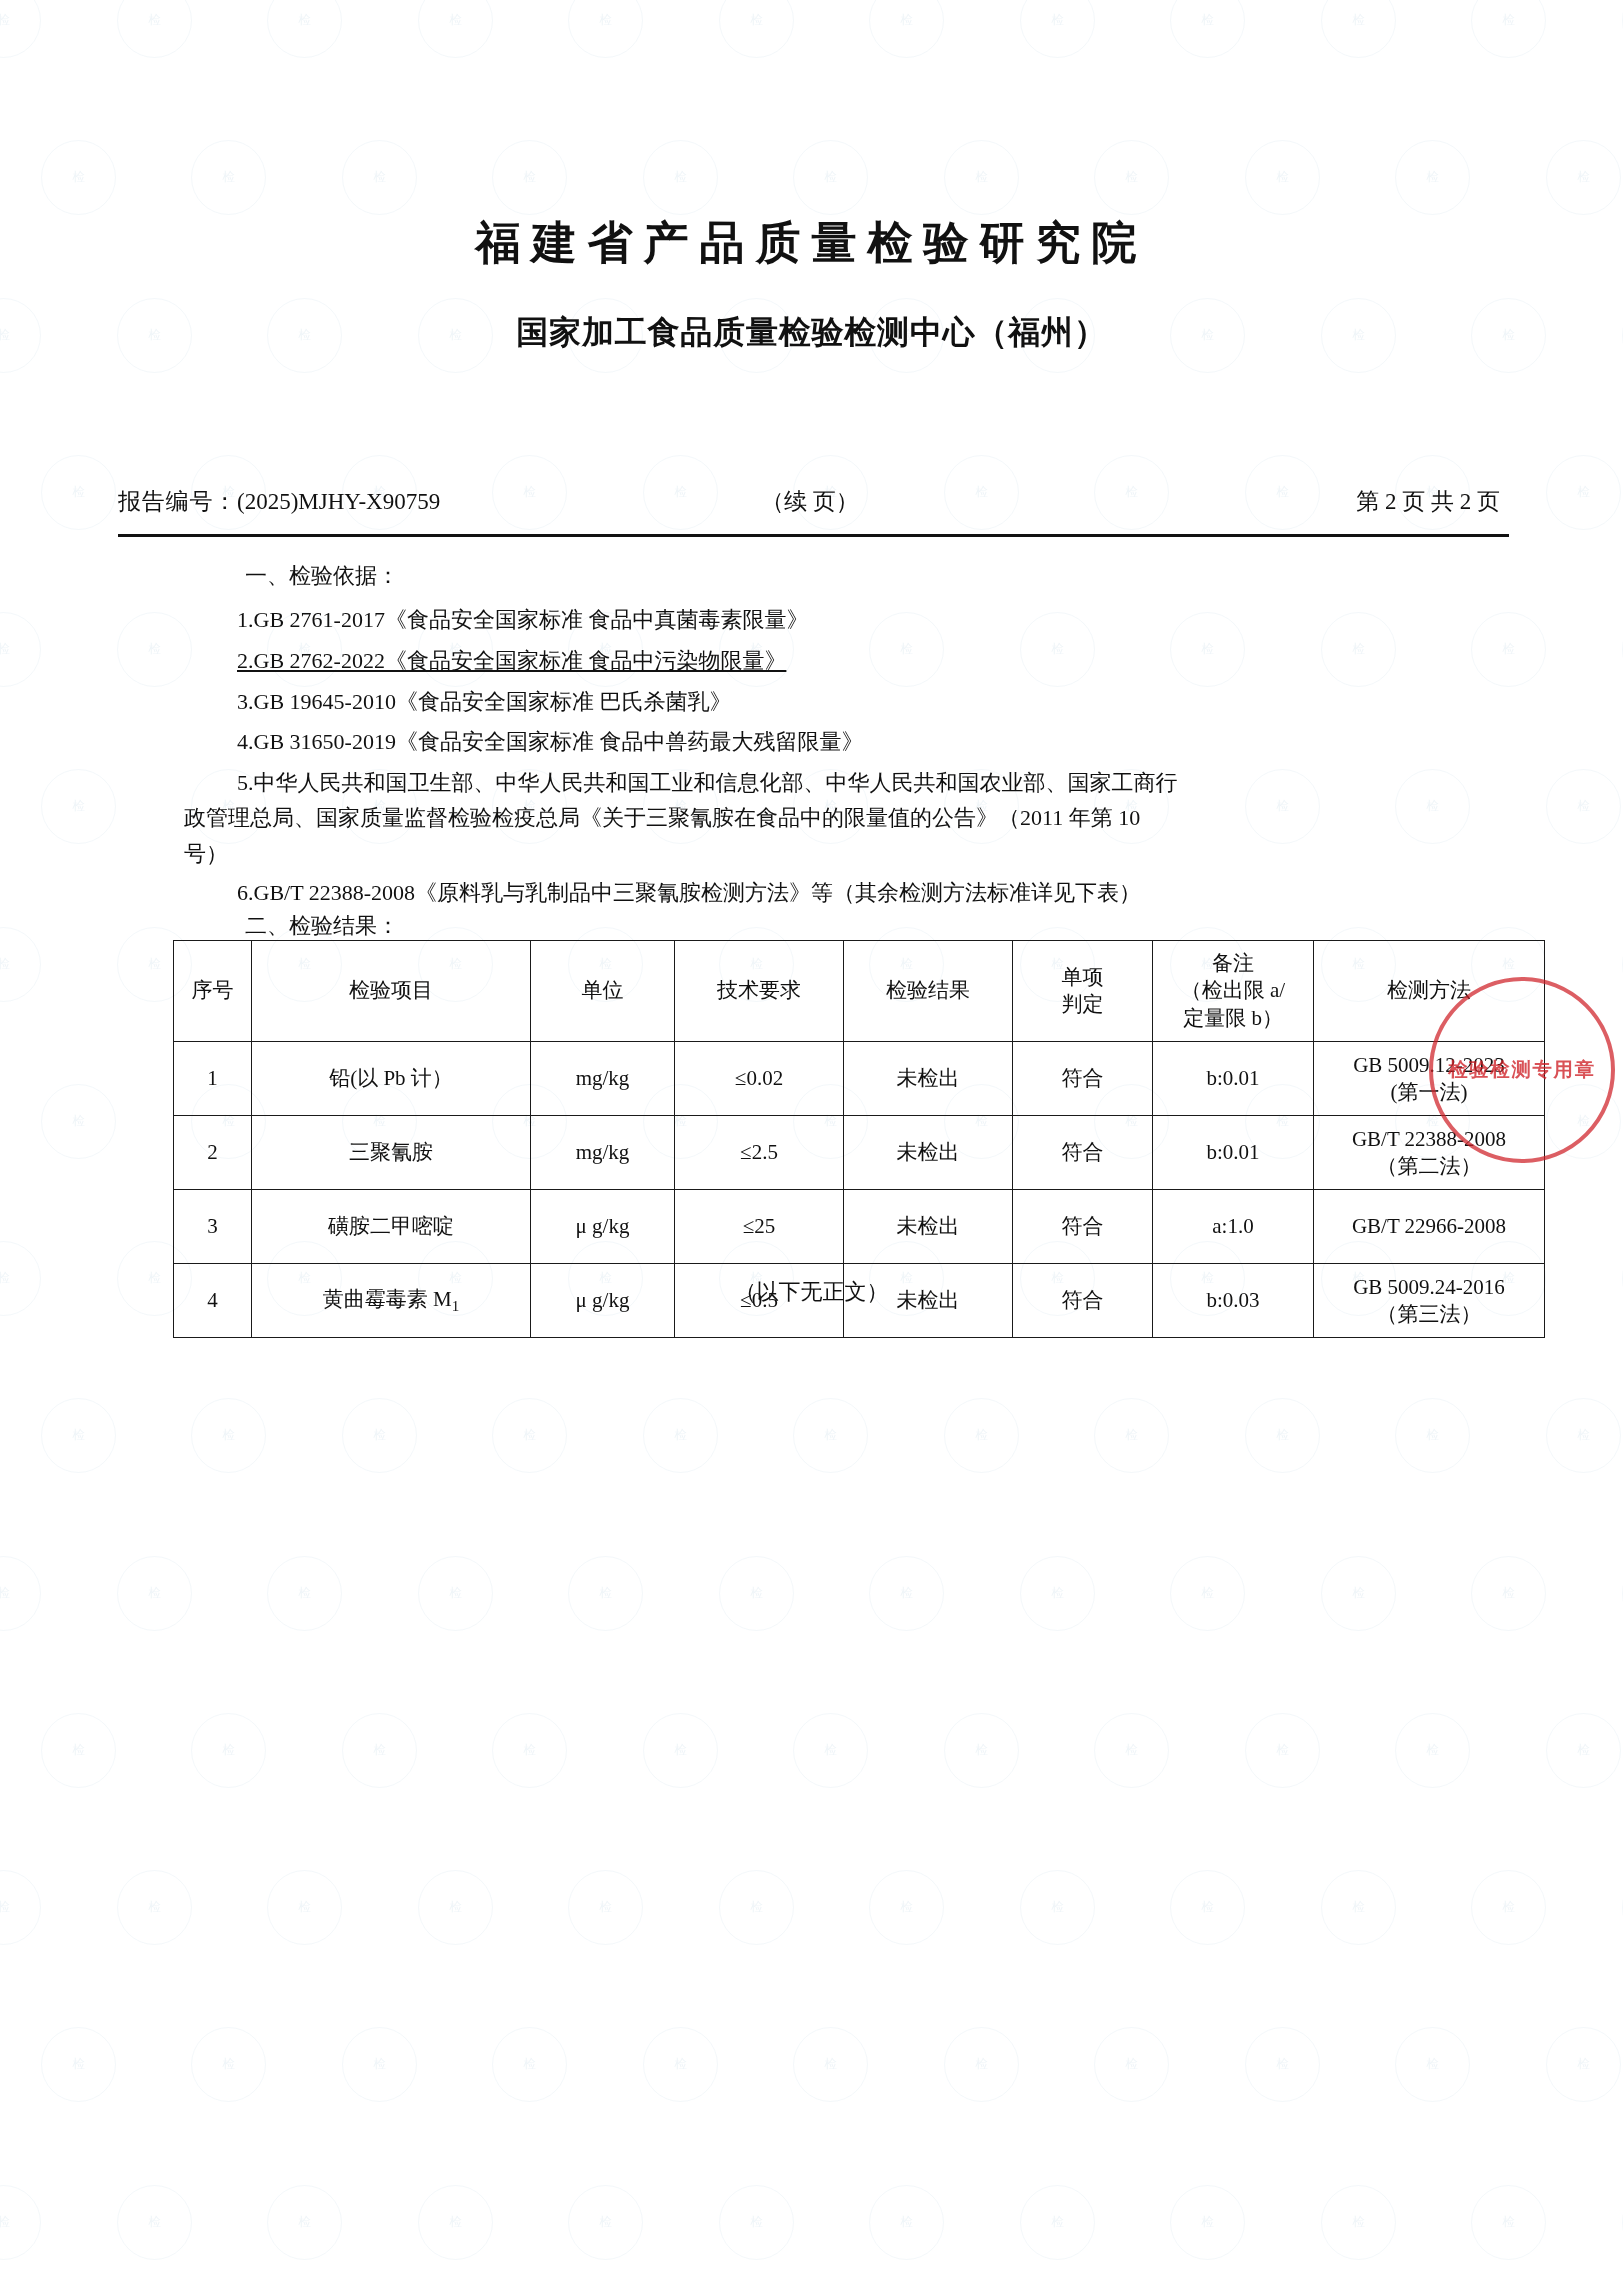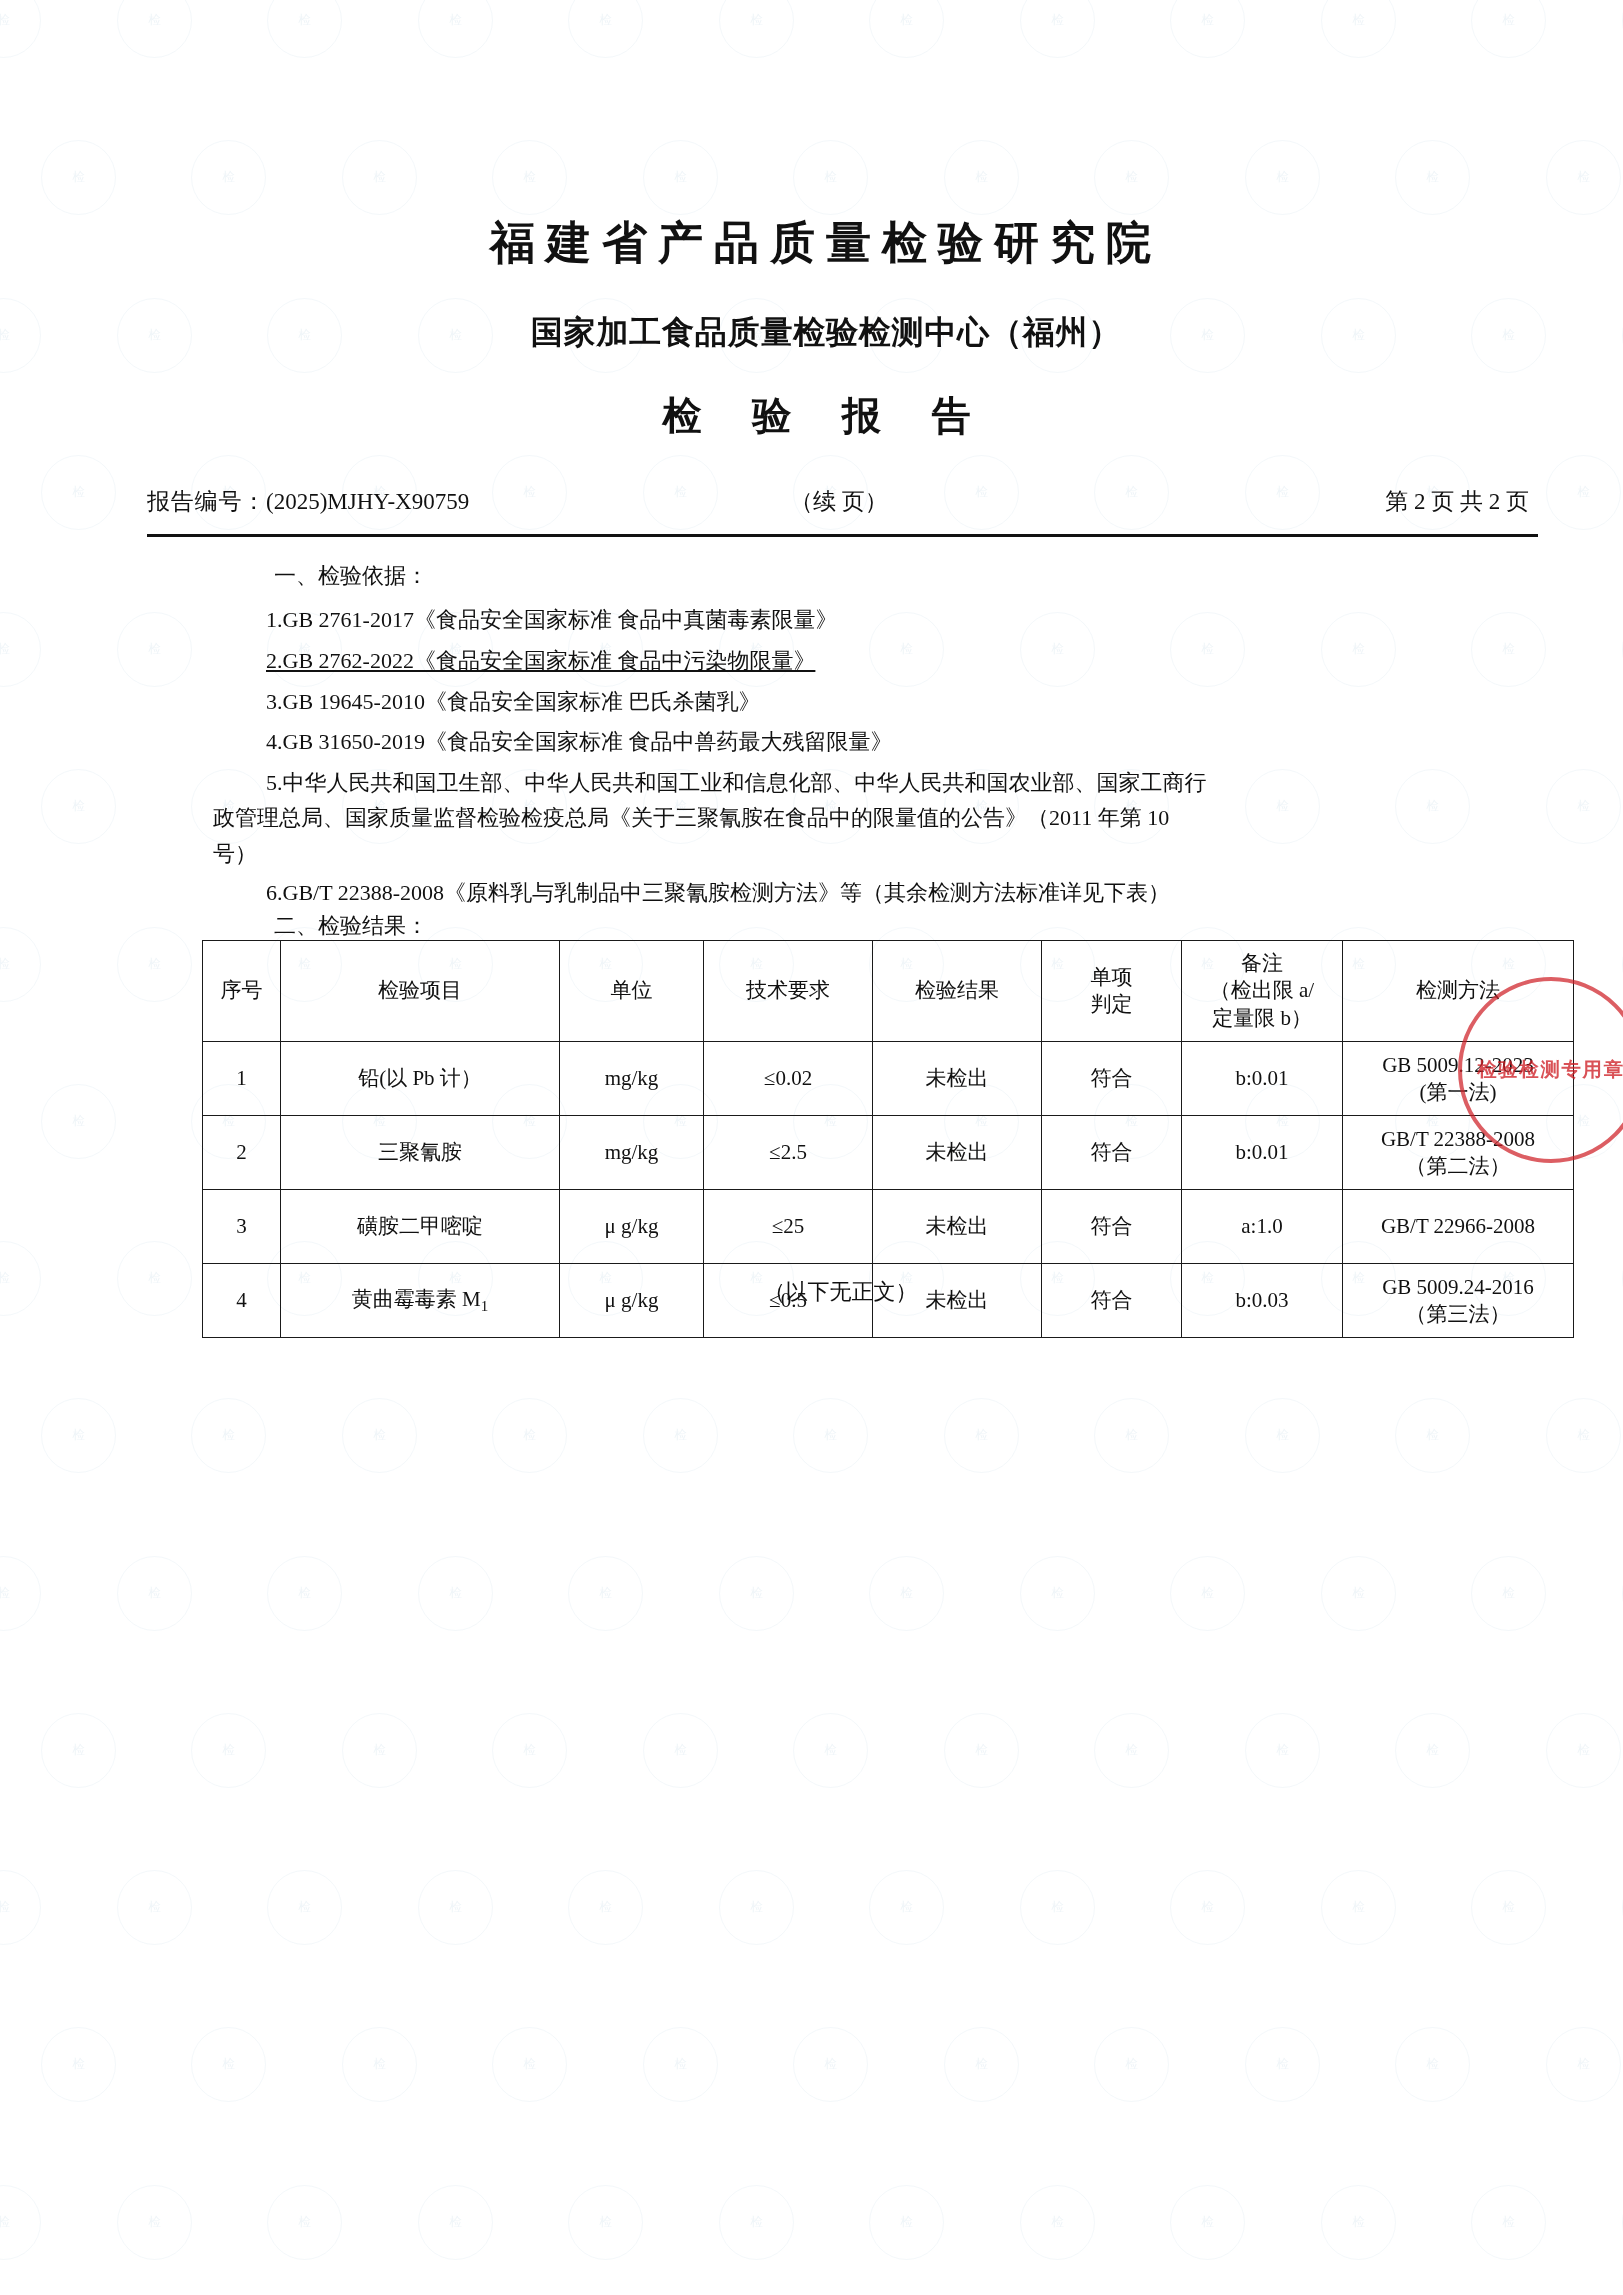--- a/index.html
+++ b/index.html
@@ -38,21 +38,20 @@
     align-items: center;
     justify-content: center;
     font-family: "Liberation Serif", serif;
     letter-spacing: 0px;
   }
 
   .page {
     position: absolute;
     inset: 0;
     z-index: 2;
-    margin-left: 29px;
   }
 
   
   .doc-title {
     position: absolute;
     top: 213px;
     left: 0;
     width: 100%;
     text-align: center;
     font-size: 45px;
@@ -402,21 +401,20 @@
     <div class="wm" style="left: 1170px; top: 2185px;">检</div>
     <div class="wm" style="left: 1321px; top: 2185px;">检</div>
     <div class="wm" style="left: 1471px; top: 2185px;">检</div>
     <div class="wm" style="left: 1622px; top: 2185px;">检</div>
   </div>
 
 <div class="page">
 
   <div class="doc-title">福建省产品质量检验研究院</div>
   <div class="doc-subtitle">国家加工食品质量检验检测中心（福州）</div>
-  <div class="doc-type">检 验 报 告</div>
 
   <div class="meta-row">
     <div class="meta-left">
       <span class="label">报告编号：</span><span class="value">(2025)MJHY-X90759</span>
     </div>
     <div class="meta-center">（续  页）</div>
     <div class="meta-right">第 2 页  共 2 页</div>
   </div>
 
   <div class="rule-thick"></div>

